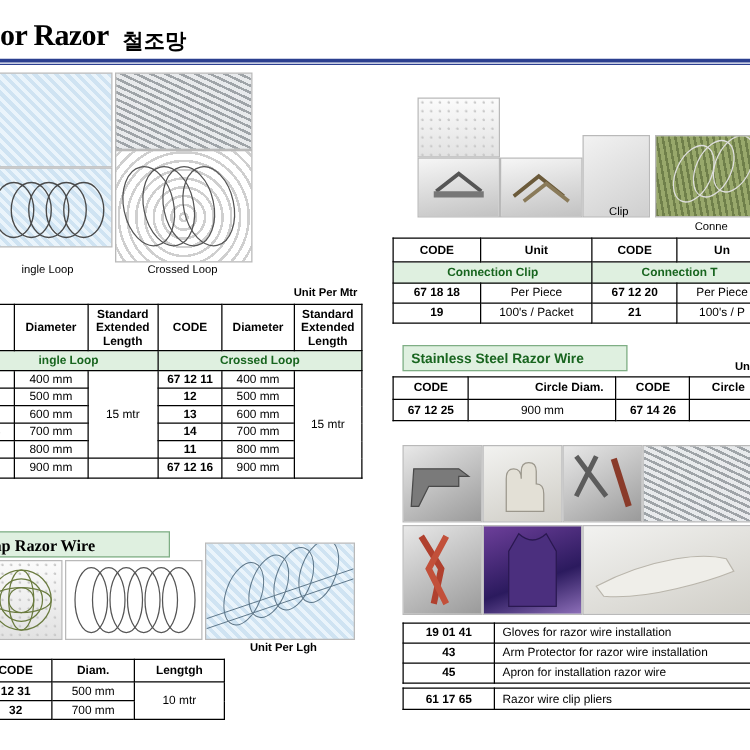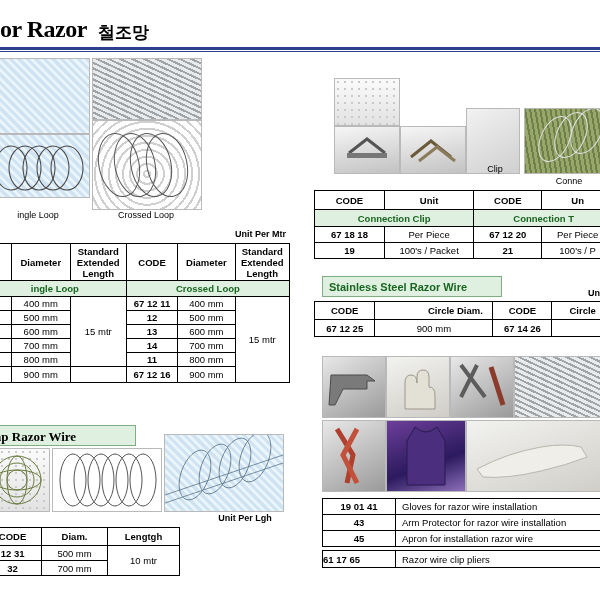--- a/index.html
+++ b/index.html
@@ -180,21 +180,21 @@
       <g stroke="#3f5a6e" stroke-width="0.8" fill="none" opacity="0.8">
         <path d="M0 60 L118 20"></path>
           <path d="M0 68 L118 28"></path>
         <ellipse cx="30" cy="40" rx="14" ry="26" transform="rotate(20 30 40)"></ellipse>
         <ellipse cx="50" cy="34" rx="14" ry="26" transform="rotate(20 50 34)"></ellipse>
         <ellipse cx="70" cy="28" rx="14" ry="26" transform="rotate(20 70 28)"></ellipse>
         <ellipse cx="90" cy="22" rx="14" ry="26" transform="rotate(20 90 22)"></ellipse>
       </g>
     </svg>
   </div>
-  <div class="cap" style="left:200px;top:513px;width:90px;text-align:center;font-weight:bold;">Unit Per Lgh</div>
+  <div class="cap" style="left:200px;top:513px;width:90px;text-align:left;font-weight:bold;">Unit Per Lgh</div>
 
   <table style="position:absolute;left:-16px;top:527px;width:196px;">
     <tbody>
         <tr>
       <td style="width:58px;height:17px;border-left:none;" class="lbl">CODE</td>
       <td style="width:66px;" class="lbl">Diam.</td>
       <td style="width:72px;" class="lbl">Lengtgh</td>
     </tr>
     <tr>
       <td class="code" style="height:14px;border-left:none;">12 31</td>
@@ -331,19 +331,19 @@
     </tr>
     <tr>
       <td style="height:15px;" class="code">45</td>
       <td style="text-align:left;padding-left:6px;">Apron for installation razor wire</td>
     </tr>
   </tbody>
     </table>
   <table style="position:absolute;left:322px;top:550px;width:292px;">
     <tbody>
         <tr>
-      <td style="width:72px;height:16px;text-align:left;" class="code">61 17 65</td>
+      <td style="width:72px;height:16px;text-align:center;" class="code">61 17 65</td>
       <td style="text-align:left;padding-left:6px;">Razor wire clip pliers</td>
     </tr>
   </tbody>
     </table>
 
 </div>
 
 </body></html>

